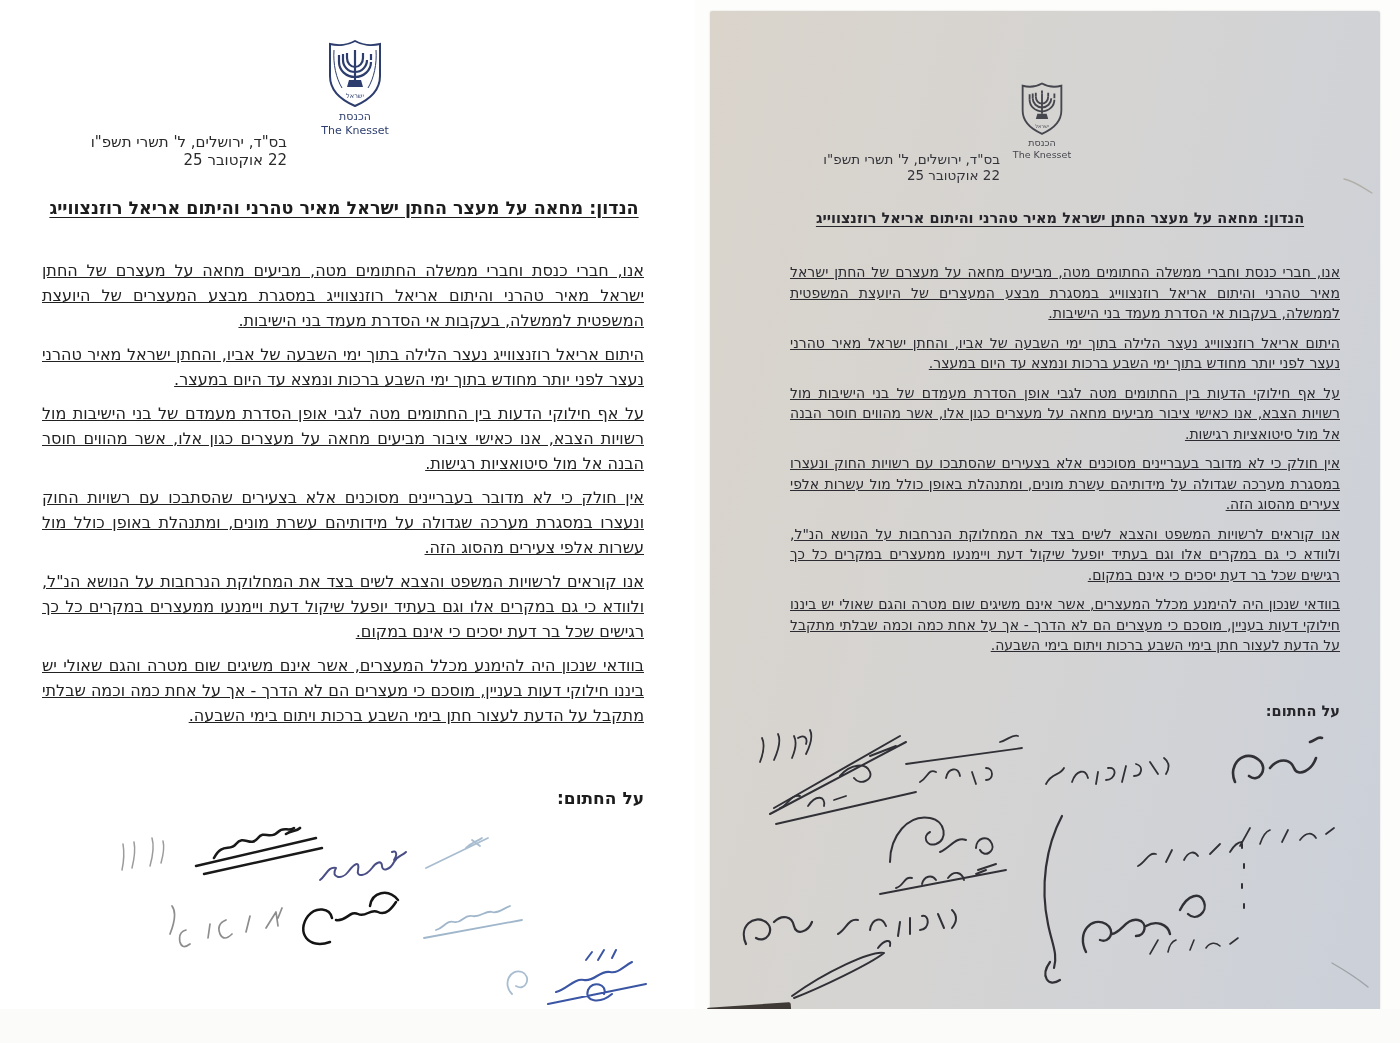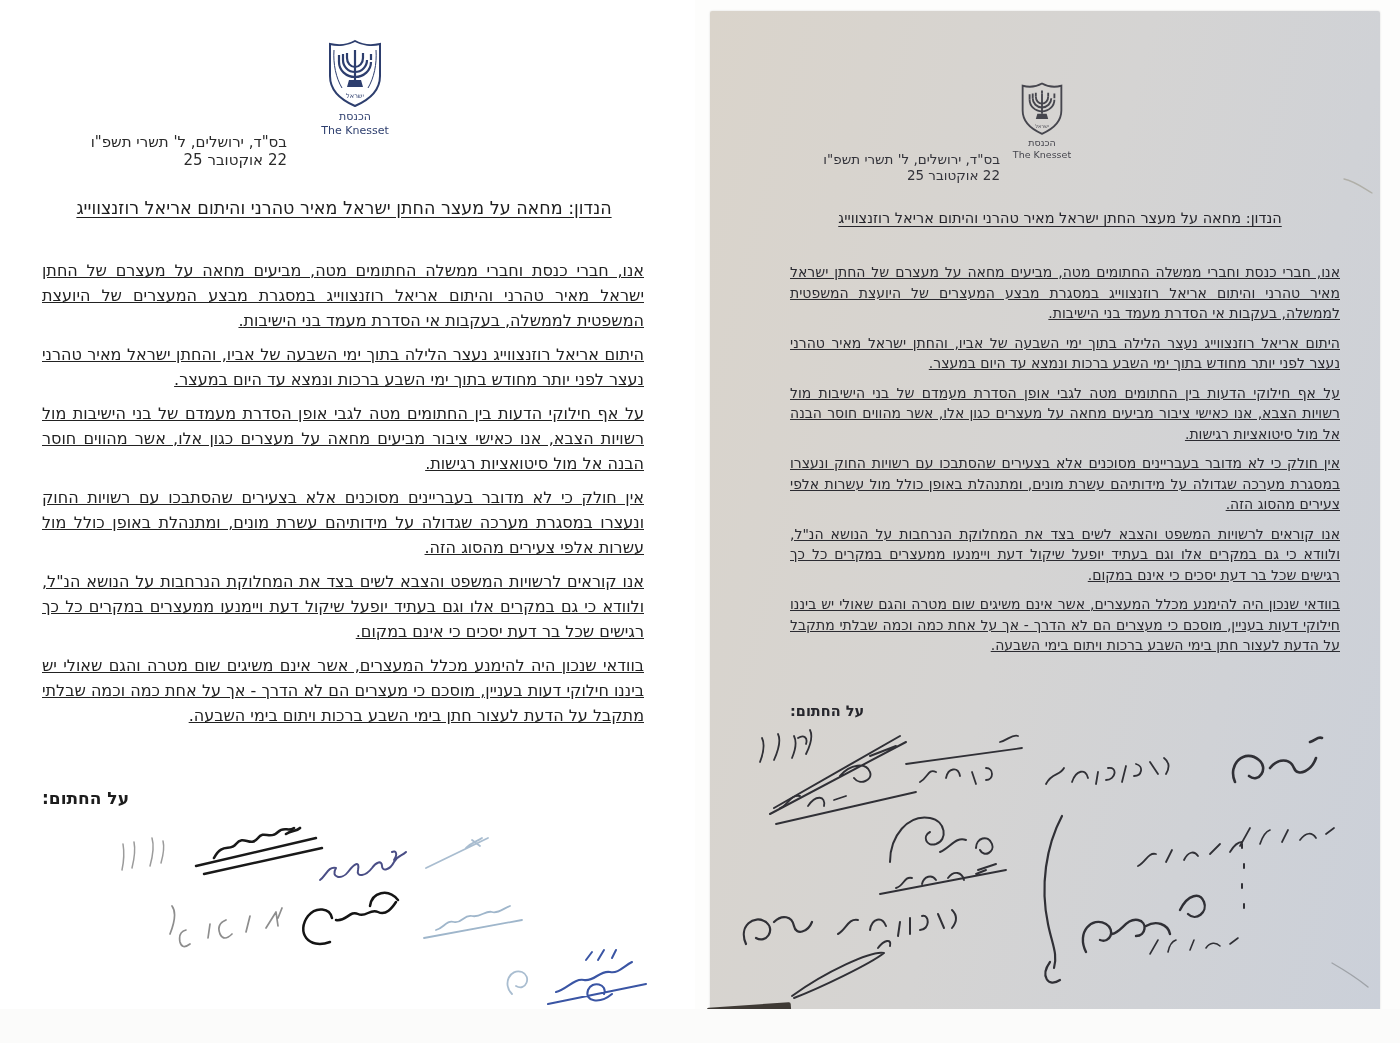--- a/index.html
+++ b/index.html
@@ -9,25 +9,25 @@
   .page-left{position:absolute;left:0;top:0;width:695px;height:1043px;background:#ffffff;}
   
   .page-photo{position:absolute;left:710px;top:11px;width:670px;height:1006px;
               background:linear-gradient(104deg,#dad4cb 0%,#d5d4d3 48%,#cbd0d9 100%);
               border-radius:2px;box-shadow:0 0 2px rgba(0,0,0,.15);}
   .heb{direction:rtl;unicode-bidi:plaintext;text-align:center;}
   .emblem-wrap{position:absolute;text-align:center;}
   .emblem-label{color:#2d3e6e;line-height:1.25;}
   .photo .emblem-label{color:#46464e;}
   .date-block{position:absolute;color:#2a2a2a;}
-  .subject{position:absolute;font-weight:normal;text-decoration:underline;text-underline-offset:3px;
+  .subject{position:absolute;font-weight:bold;text-decoration:underline;text-underline-offset:3px;
            color:#1d1d1d;text-align:center;}
   .body-block{position:absolute;color:#222;text-align:justify;}
   .body-block p{margin:0 0 9px 0;text-decoration:underline;}
-  .sig-heading{position:absolute;font-weight:bold;color:#1d1d1d;text-align:left;}
+  .sig-heading{position:absolute;font-weight:bold;color:#1d1d1d;text-align:right;}
   svg{display:block;}
   .sig-svg{position:absolute;}
   .sig-svg path{fill:none;stroke-linecap:round;stroke-linejoin:round;}
 </style>
 </head>
 <body>
 
 <div id="canvas">
 
   <div class="page-left">

